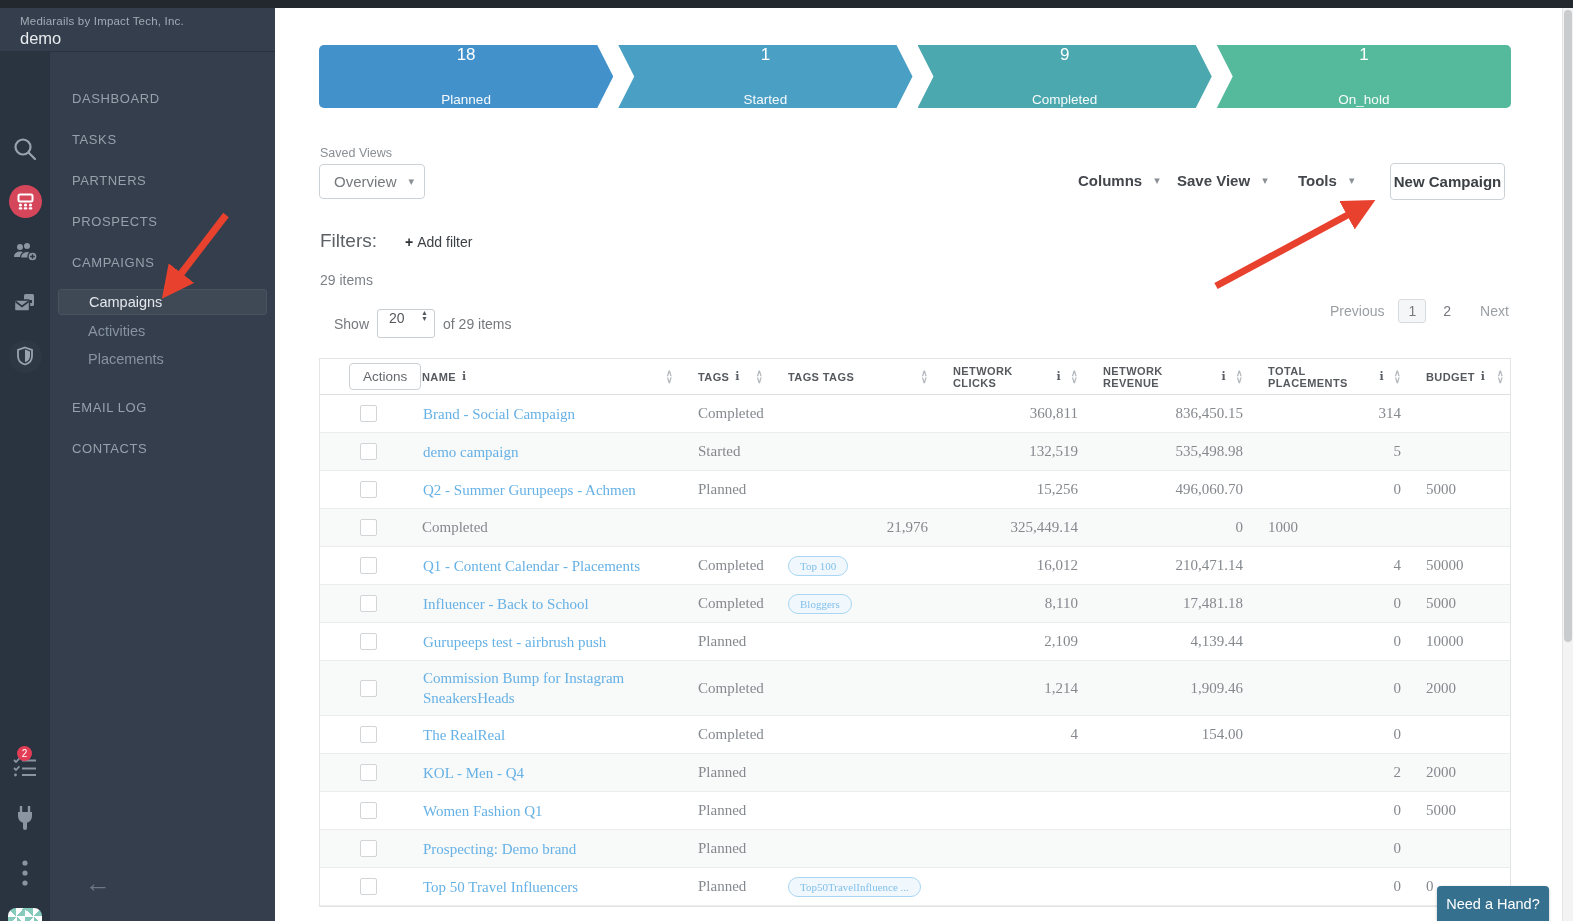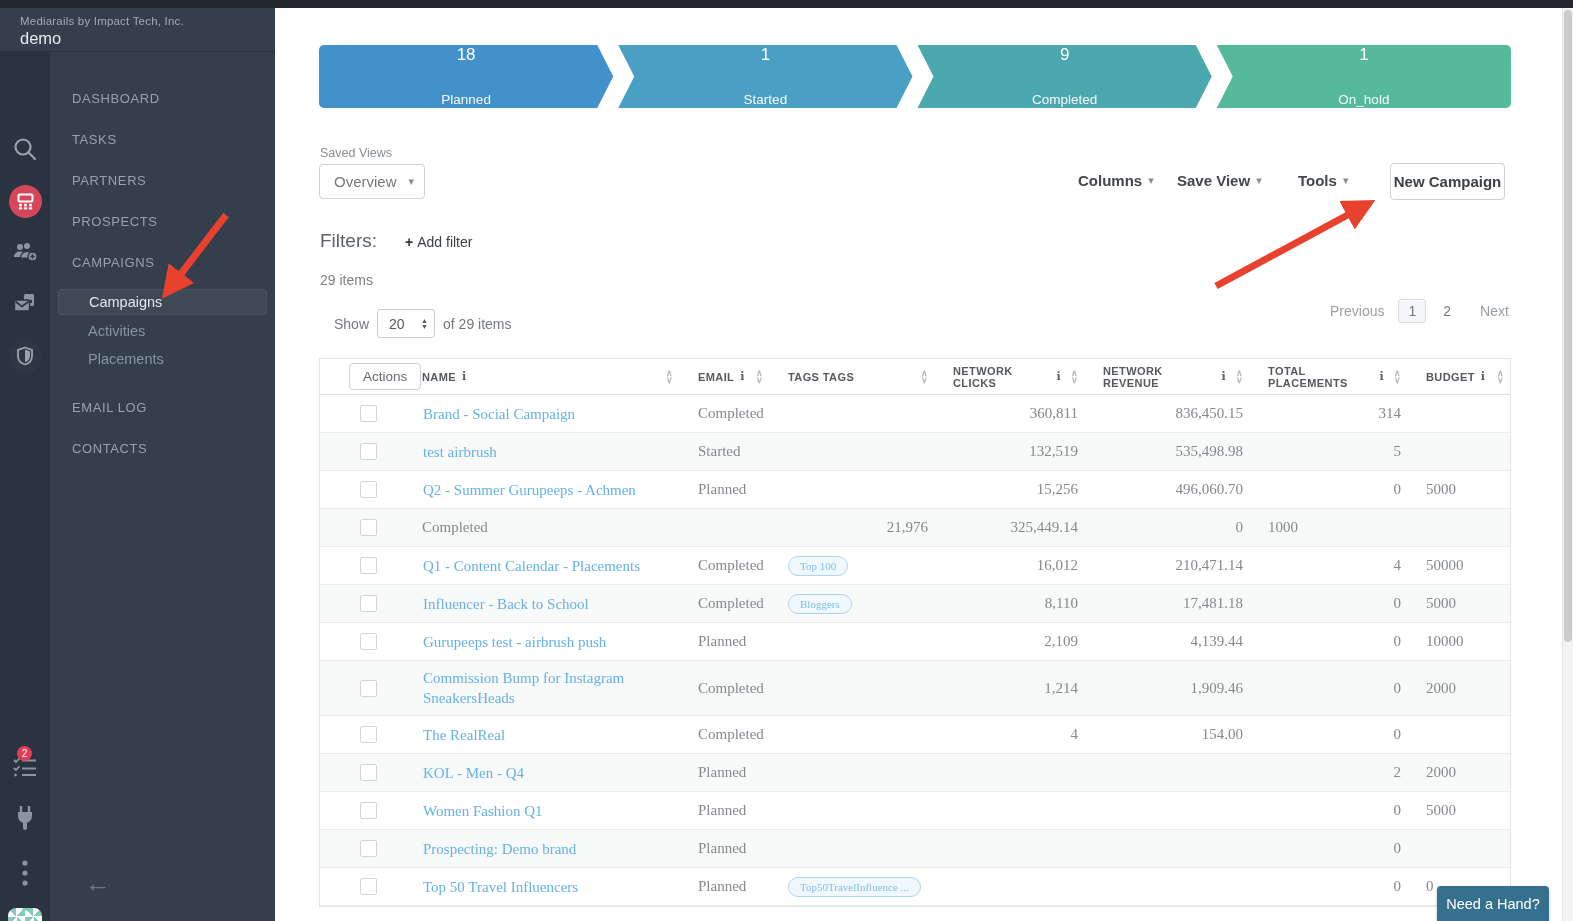--- a/index.html
+++ b/index.html
@@ -44,36 +44,36 @@
   .seg-count { font-size:17px; line-height:20px; }
   .seg-label { font-size:13.5px; line-height:17px; opacity:.95; }
 
   
   .saved-views-label { position:absolute; left:320px; top:146px; font-size:12.5px; color:#8a8f94; }
   .view-select { position:absolute; left:319px; top:164px; width:106px; height:35px; border:1px solid #cdd2d6;
                  border-radius:4px; background:#fff; display:flex; align-items:center; padding:0 10px 0 14px;
                  cursor:pointer; }
   .view-select .val { font-size:15px; color:#75797e; flex:1; }
   .caret { font-size:11px; color:#8a8f94; }
-  .dd-buttons { position:absolute; top:172px; display:flex; align-items:center; gap:6px; cursor:pointer; }
+  .dd-buttons { position:absolute; top:172px; display:flex; align-items:center; gap:12px; cursor:pointer; }
   .dd-label { font-size:15px; color:#43474c; font-weight:700; }
   #dd-columns { left:1078px; } #dd-saveview { left:1177px; } #dd-tools { left:1298px; }
   .new-campaign { position:absolute; left:1390px; top:163px; width:115px; height:37px; background:#fff;
                   border:1px solid #ccd1d5; border-radius:4px; font-size:15px; color:#3c4146;
                   display:flex; align-items:center; justify-content:center; cursor:pointer;
                   font-family:"Liberation Sans", sans-serif;font-weight:bold; }
   .filters-label { position:absolute; left:320px; top:230px; font-size:19px; color:#5c6166; }
   .add-filter { position:absolute; left:405px; top:234px; font-size:14px; color:#3c4146; cursor:pointer; }
   .add-filter .plus { font-weight:700; margin-right:4px; color:#2f3337; }
   .items-count { position:absolute; left:320px; top:272px; font-size:14px; color:#7c8187; }
 
   .show-row { position:absolute; left:334px; top:309px; display:flex; align-items:center; }
   .show-label { font-size:14px; color:#75797e; }
   .show-select { width:58px; height:29px; border:1px solid #c9ced3; border-radius:3px; margin:0 8px;
-                 display:flex; align-items:center; padding:0 6px 0 11px; cursor:pointer; background:#fff; }
+                 display:flex; align-items:flex-start; padding:0 6px 0 11px; cursor:pointer; background:#fff; }
   .show-select .val { flex:1; font-size:14px; color:#55595e; }
   .stepper { display:flex; flex-direction:column; align-items:center; font-size:7px; color:#55595e; line-height:6px; }
   .show-suffix { font-size:14px; color:#75797e; }
 
   .pagination { position:absolute; left:1330px; top:299px; display:flex; align-items:center; }
   .pg-prev, .pg-next { font-size:14px; color:#9a9fa4; cursor:pointer; }
   .pg-page { font-size:14px; color:#75797e; margin:0 9px; cursor:pointer; }
   .pg-page.current { border:1px solid #d7dade; background:#f5f6f7; border-radius:3px; padding:3px 9px; margin:0 8px 0 14px; }
   .pg-next { margin-left:20px; }
 
@@ -291,21 +291,21 @@
         </div>
       <div class="th align-left">
             <span>NAME</span>
             <span class="info">i</span>
             <span class="sort">
               <span>∧</span>
               <span>∨</span>
             </span>
           </div>
           <div class="th align-left">
-            <span>EMAIL</span>
+            <span>TAGS</span>
             <span class="info">i</span>
             <span class="sort">
               <span>∧</span>
               <span>∨</span>
             </span>
           </div>
           <div class="th align-left">
             <span>TAGS TAGS</span>
             <span class="sort">
               <span>∧</span>
@@ -358,21 +358,21 @@
             <div class="td c-num">360,811</div>
             <div class="td c-num">836,450.15</div>
             <div class="td c-num">314</div>
             <div class="td"></div>
           </div>
           <div class="trow grid-cols alt">
             <div class="td c-check">
               <div class="checkbox"></div>
             </div>
             <div class="td c-name">
-              <span class="link">test airbrush</span>
+              <span class="link">demo campaign</span>
             </div>
             <div class="td">Started</div>
             <div class="td"></div>
             <div class="td c-num">132,519</div>
             <div class="td c-num">535,498.98</div>
             <div class="td c-num">5</div>
             <div class="td"></div>
           </div>
           <div class="trow grid-cols">
             <div class="td c-check">

